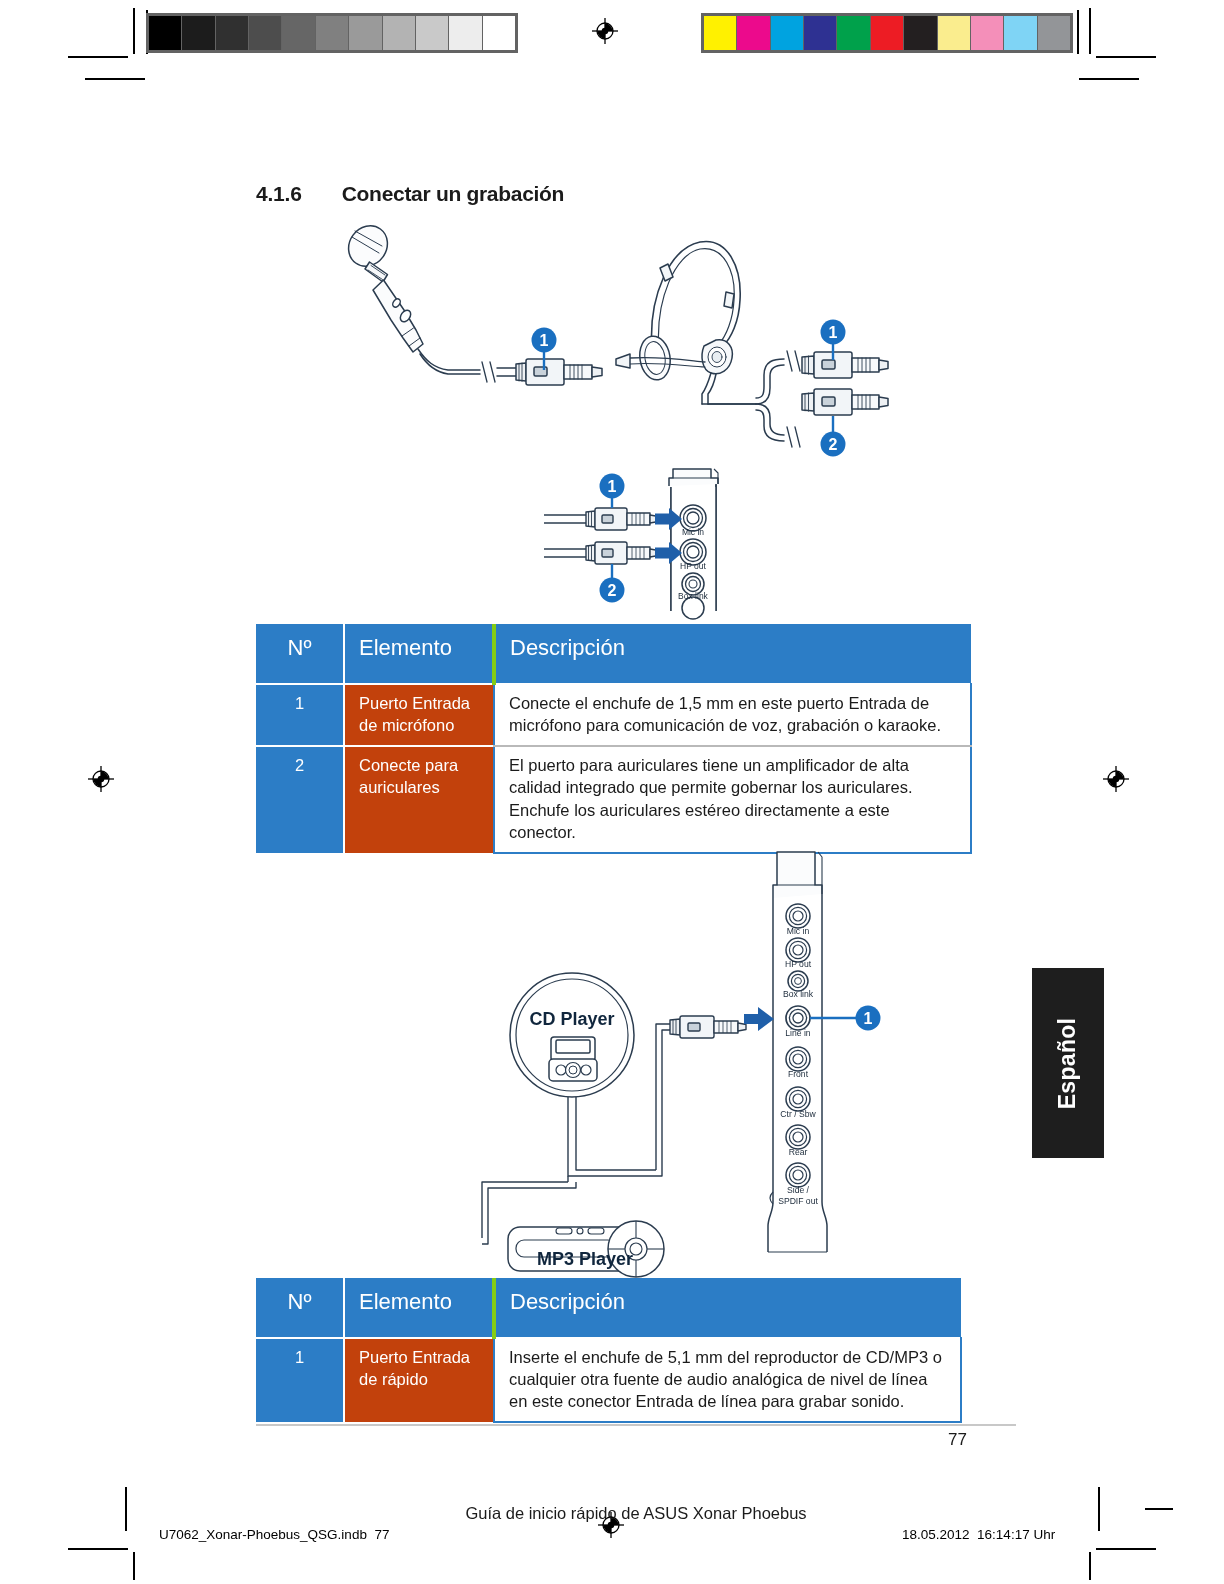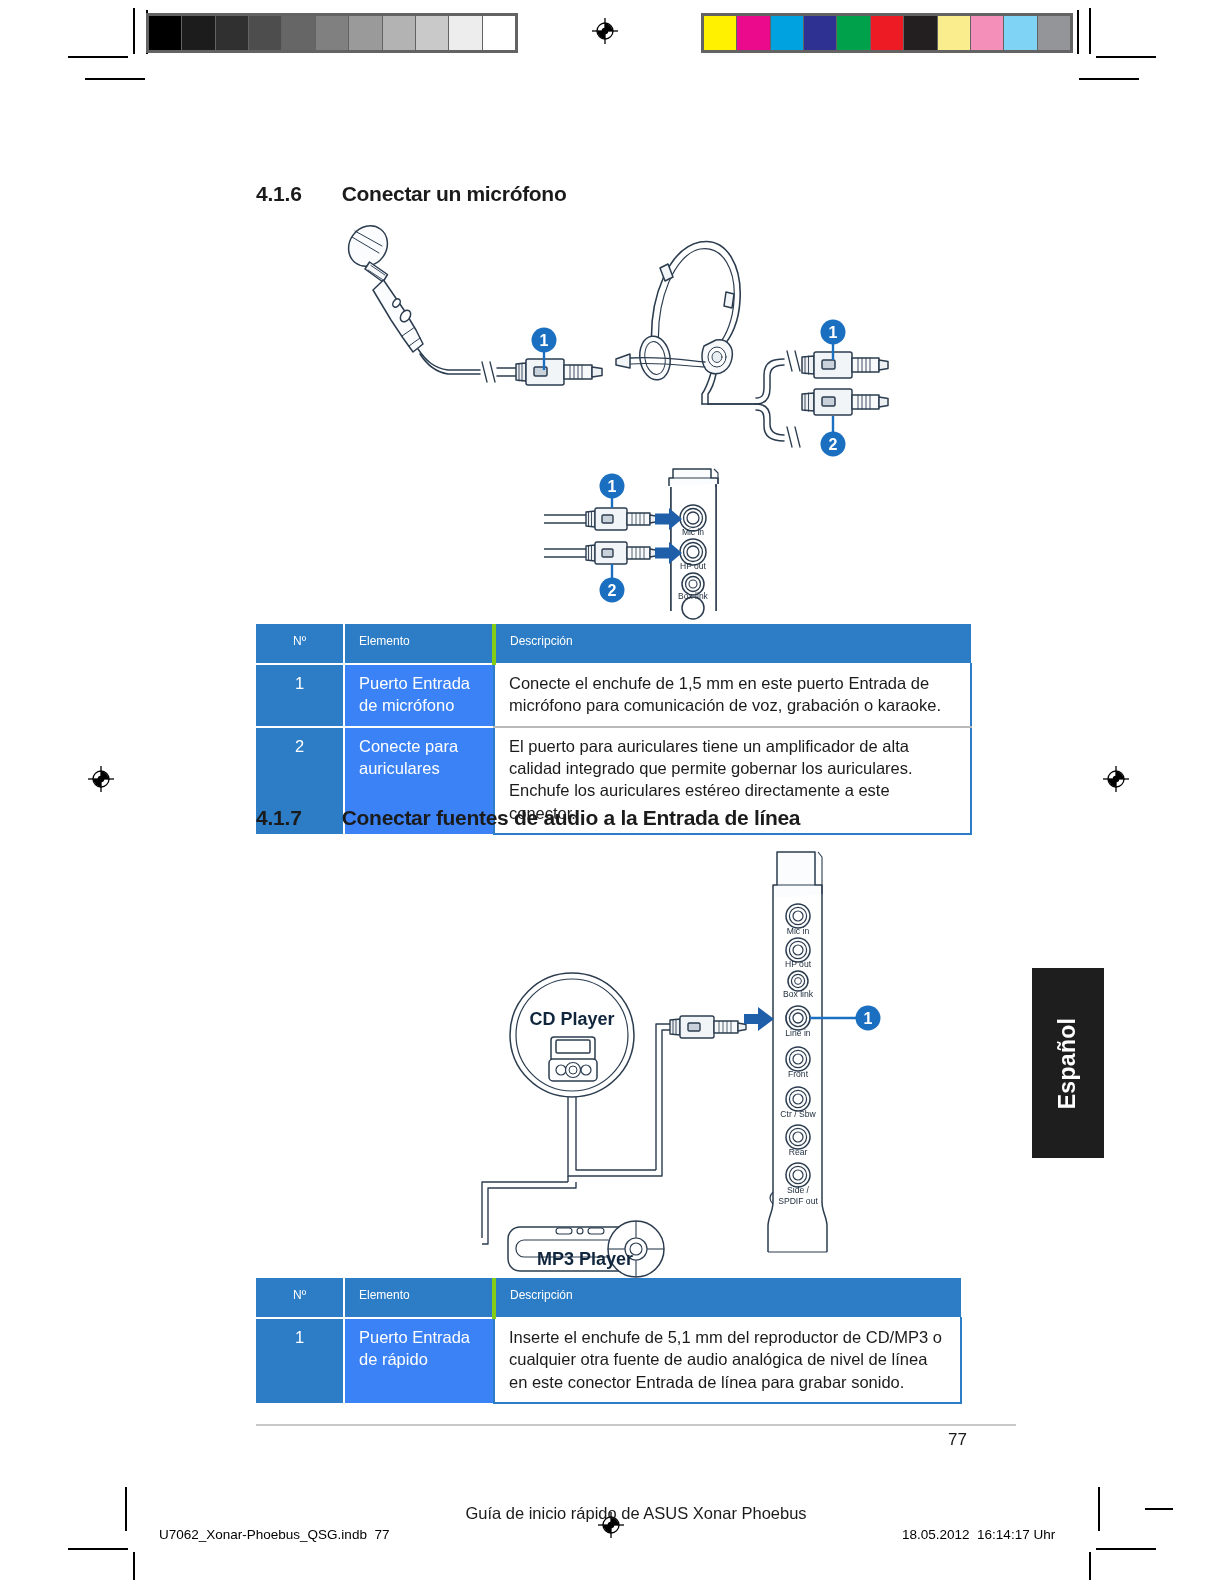--- a/index.html
+++ b/index.html
@@ -40,33 +40,33 @@
   }
 
   
   .dtable { position:absolute; border-collapse:collapse; table-layout:fixed; }
   .dtable th, .dtable td {
     vertical-align:top; padding:7px 10px 9px 14px;
     font-size:16.5px; line-height:1.35;
   }
   .dtable thead th {
     background:#2c7dc6; color:#ffffff; font-weight:normal;
-    text-align:left; padding-top:9px; padding-bottom:14px;
-    font-size:12px;
+    text-align:left; padding-top:9px; padding-bottom:20px;
+    font-size:22px;
   }
   .dtable thead th.c-no { text-align:center; padding-left:0; padding-right:0; }
   .dtable thead th.c-el { border-left:2px solid #ffffff; }
   .dtable thead th.c-de { border-left:4px solid #84cc16; }
   .dtable tbody td.c-no {
     background:#2c7dc6; color:#ffffff; text-align:center;
     padding-left:0; padding-right:0;
     border-top:2px solid #ffffff;
   }
   .dtable tbody td.c-el {
-    background:#3b82f6; color:#ffffff;
+    background:#c2410c; color:#ffffff;
     border-left:2px solid #ffffff; border-top:2px solid #ffffff;
   }
   .dtable tbody td.c-de {
     background:#ffffff; color:#1b1b1b;
     border-left:2px solid #2c7dc6;
     border-top:2px solid #b9b9b9;
     border-right:2px solid #2c7dc6;
     border-bottom:2px solid #2c7dc6;
   }
   .dtable tbody tr:first-child td.c-de { border-top:2px solid #ffffff; }
@@ -192,21 +192,21 @@
       <path d="M13 20.5 A7.5 7.5 0 0 1 5.5 13 L13 13 Z" fill="#000"></path>
       <circle cx="13" cy="13" r="3.3" fill="#000"></circle>
     </svg>
   </div>
 </div>
 
 <div class="page">
 
   <div class="h-row" style="left:256px;top:182px;">
     <div class="h-num">4.1.6</div>
-    <div class="h-title">Conectar un micrófono</div>
+    <div class="h-title">Conectar un grabación</div>
   </div>
 
   <div class="illus" style="left:330px;top:218px;">
   <svg width="560" height="240" viewBox="0 0 560 240">
     <g fill="none" stroke="#2b3c4f" stroke-width="1.5" stroke-linejoin="round" stroke-linecap="round">
 
       <ellipse cx="38" cy="28" rx="18.5" ry="21" transform="rotate(36 38 28)" fill="#fbfcfd"></ellipse>
       <path d="M25 13 L52 28" stroke-width="1"></path>
       <path d="M22 19 L49 35" stroke-width="1"></path>
 
@@ -424,24 +424,20 @@
         <td class="c-de">Conecte el enchufe de 1,5 mm en este puerto Entrada de micrófono para comunicación de voz, grabación o karaoke.</td>
       </tr>
       <tr>
         <td class="c-no">2</td>
         <td class="c-el">Conecte para auriculares</td>
         <td class="c-de">El puerto para auriculares tiene un amplificador de alta calidad integrado que permite gobernar los auriculares. Enchufe los auriculares estéreo directamente a este conector.</td>
       </tr>
     </tbody>
   </table>
 
-  <div class="h-row" style="left:256px;top:806px;">
-    <div class="h-num">4.1.7</div>
-    <div class="h-title">Conectar fuentes de audio a la Entrada de línea</div>
-  </div>
 
   <div class="illus" style="left:460px;top:840px;">
   <svg width="430" height="425" viewBox="0 0 430 425">
 
     <g fill="none" stroke="#2b3c4f" stroke-width="1.5" stroke-linejoin="round">
 
       <path d="M313 58 L313 45 L317 45 L317 12 L355 12 L355 45 L362 45 L362 54" fill="#fbfcfd"></path>
       <path d="M317 45 L355 45" stroke-width="1.1"></path>
       <path d="M358 12 L362 17 L362 54" stroke-width="1.1"></path>
 

